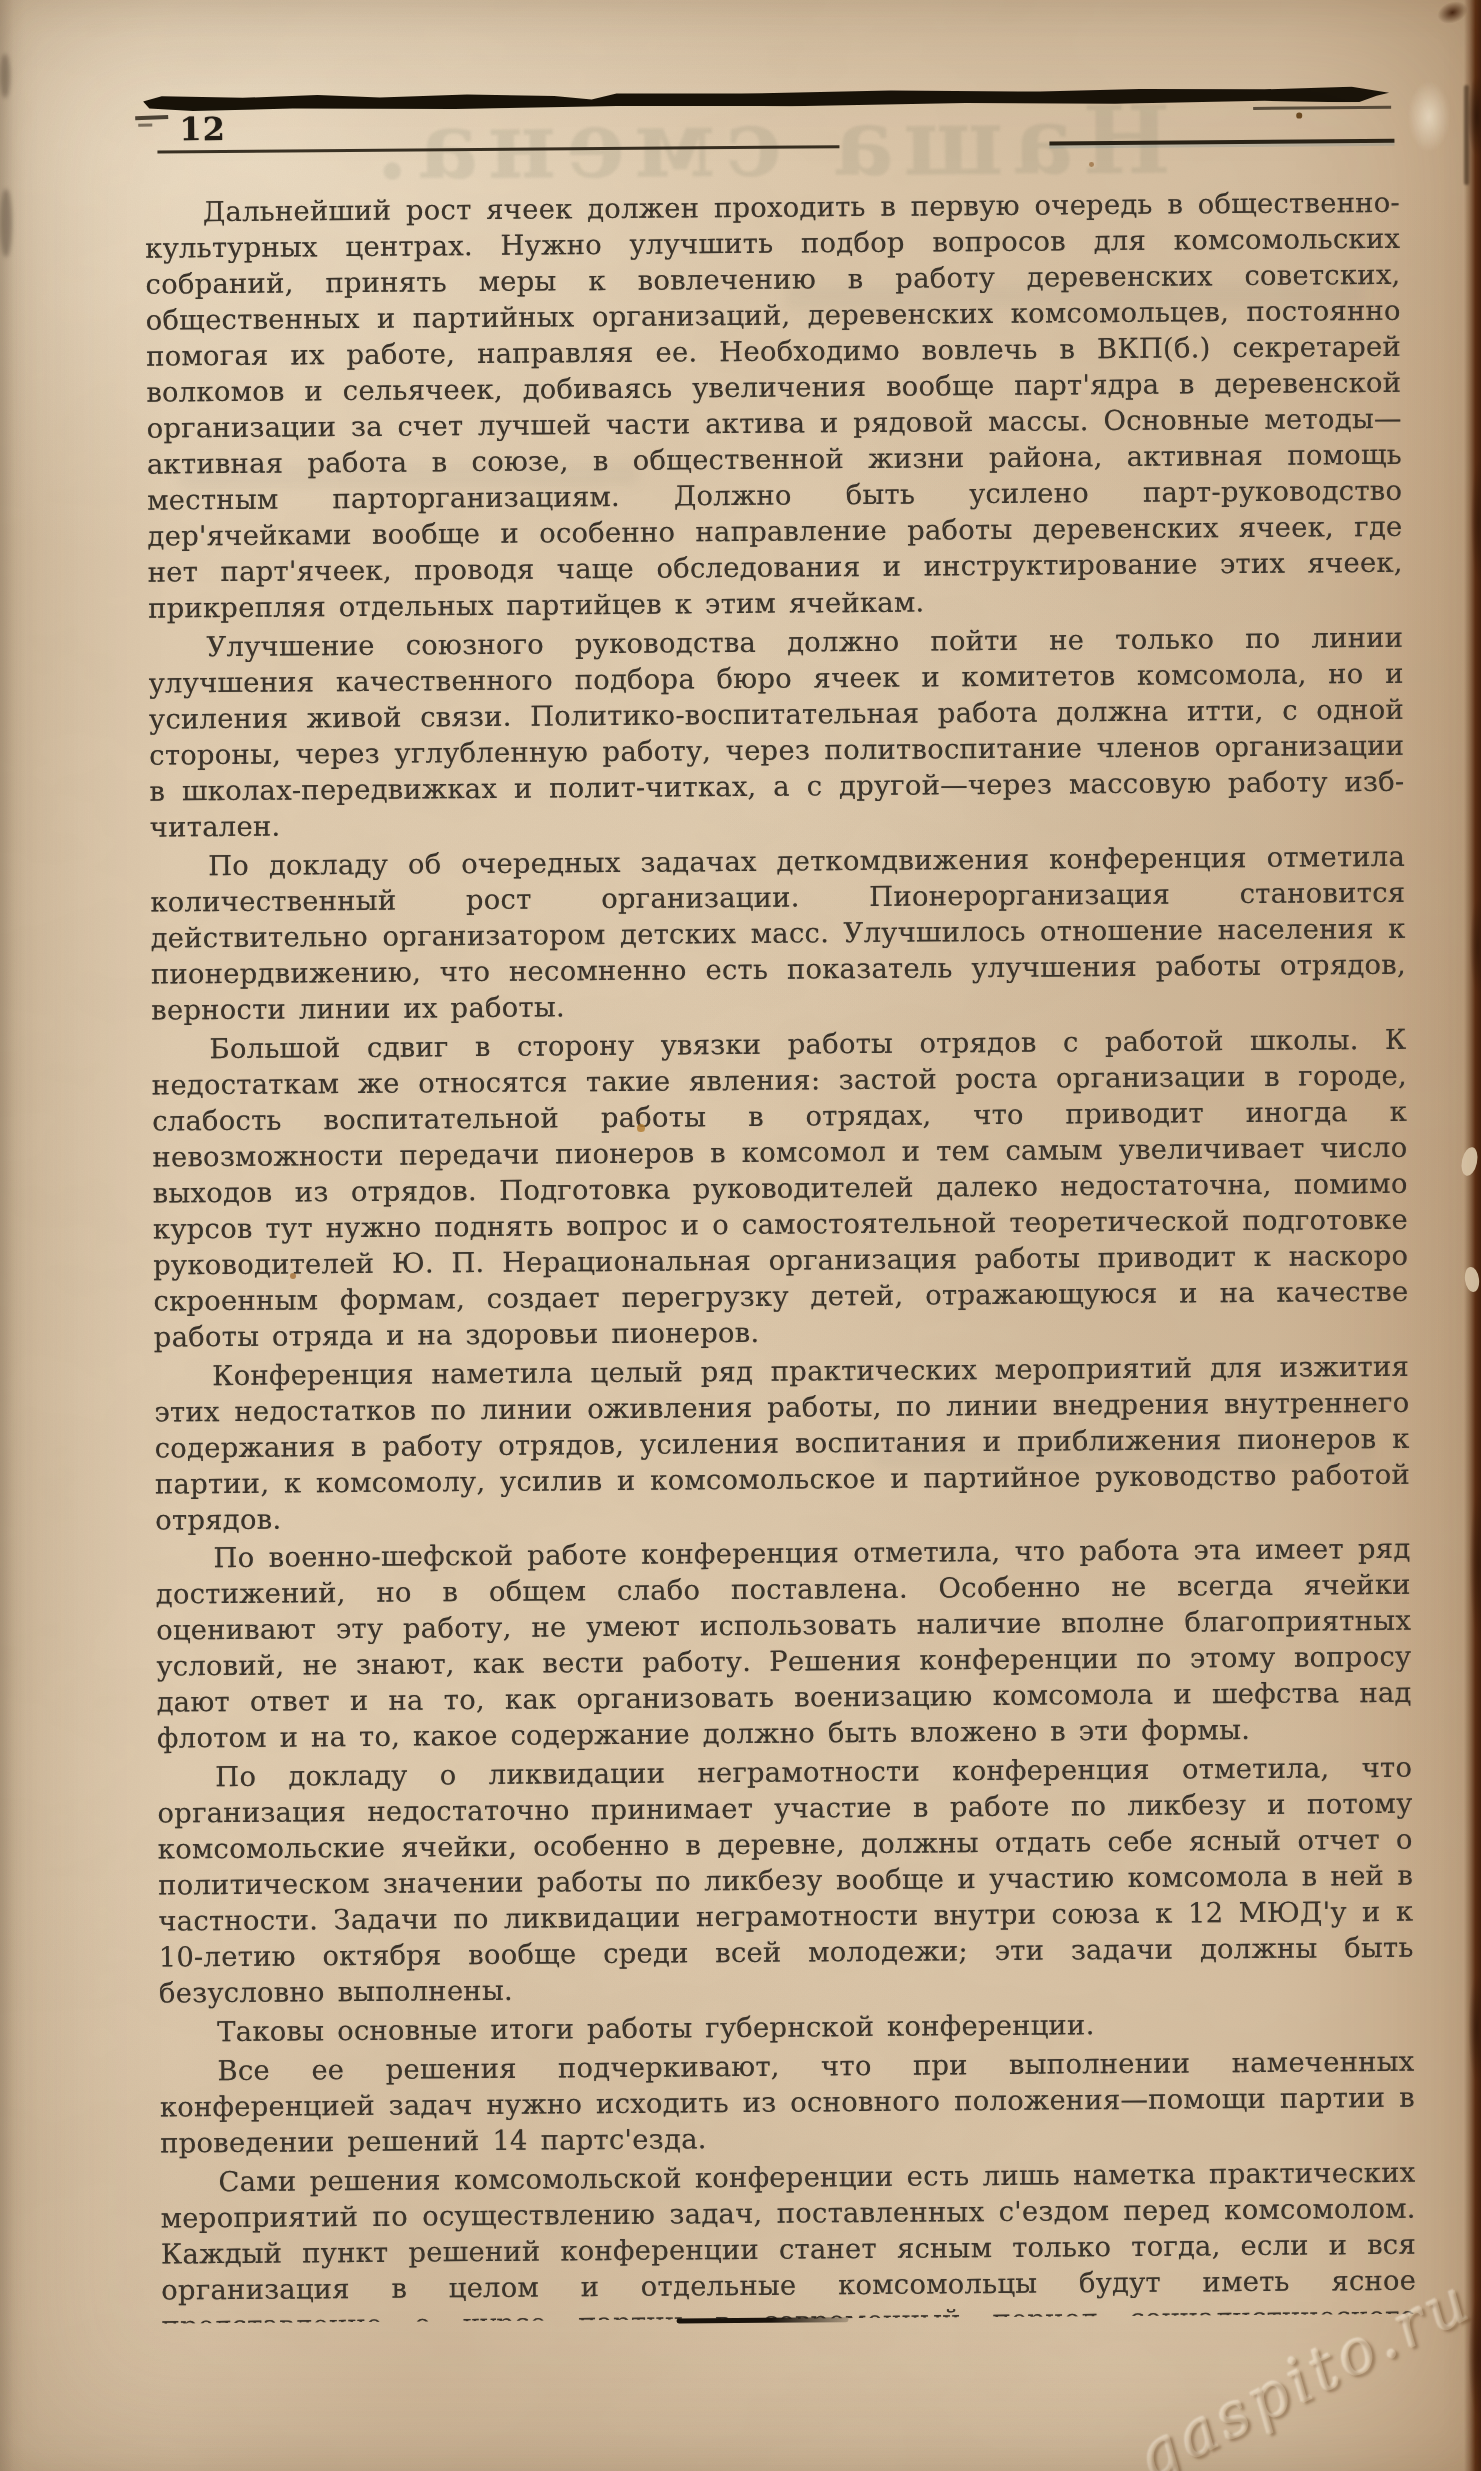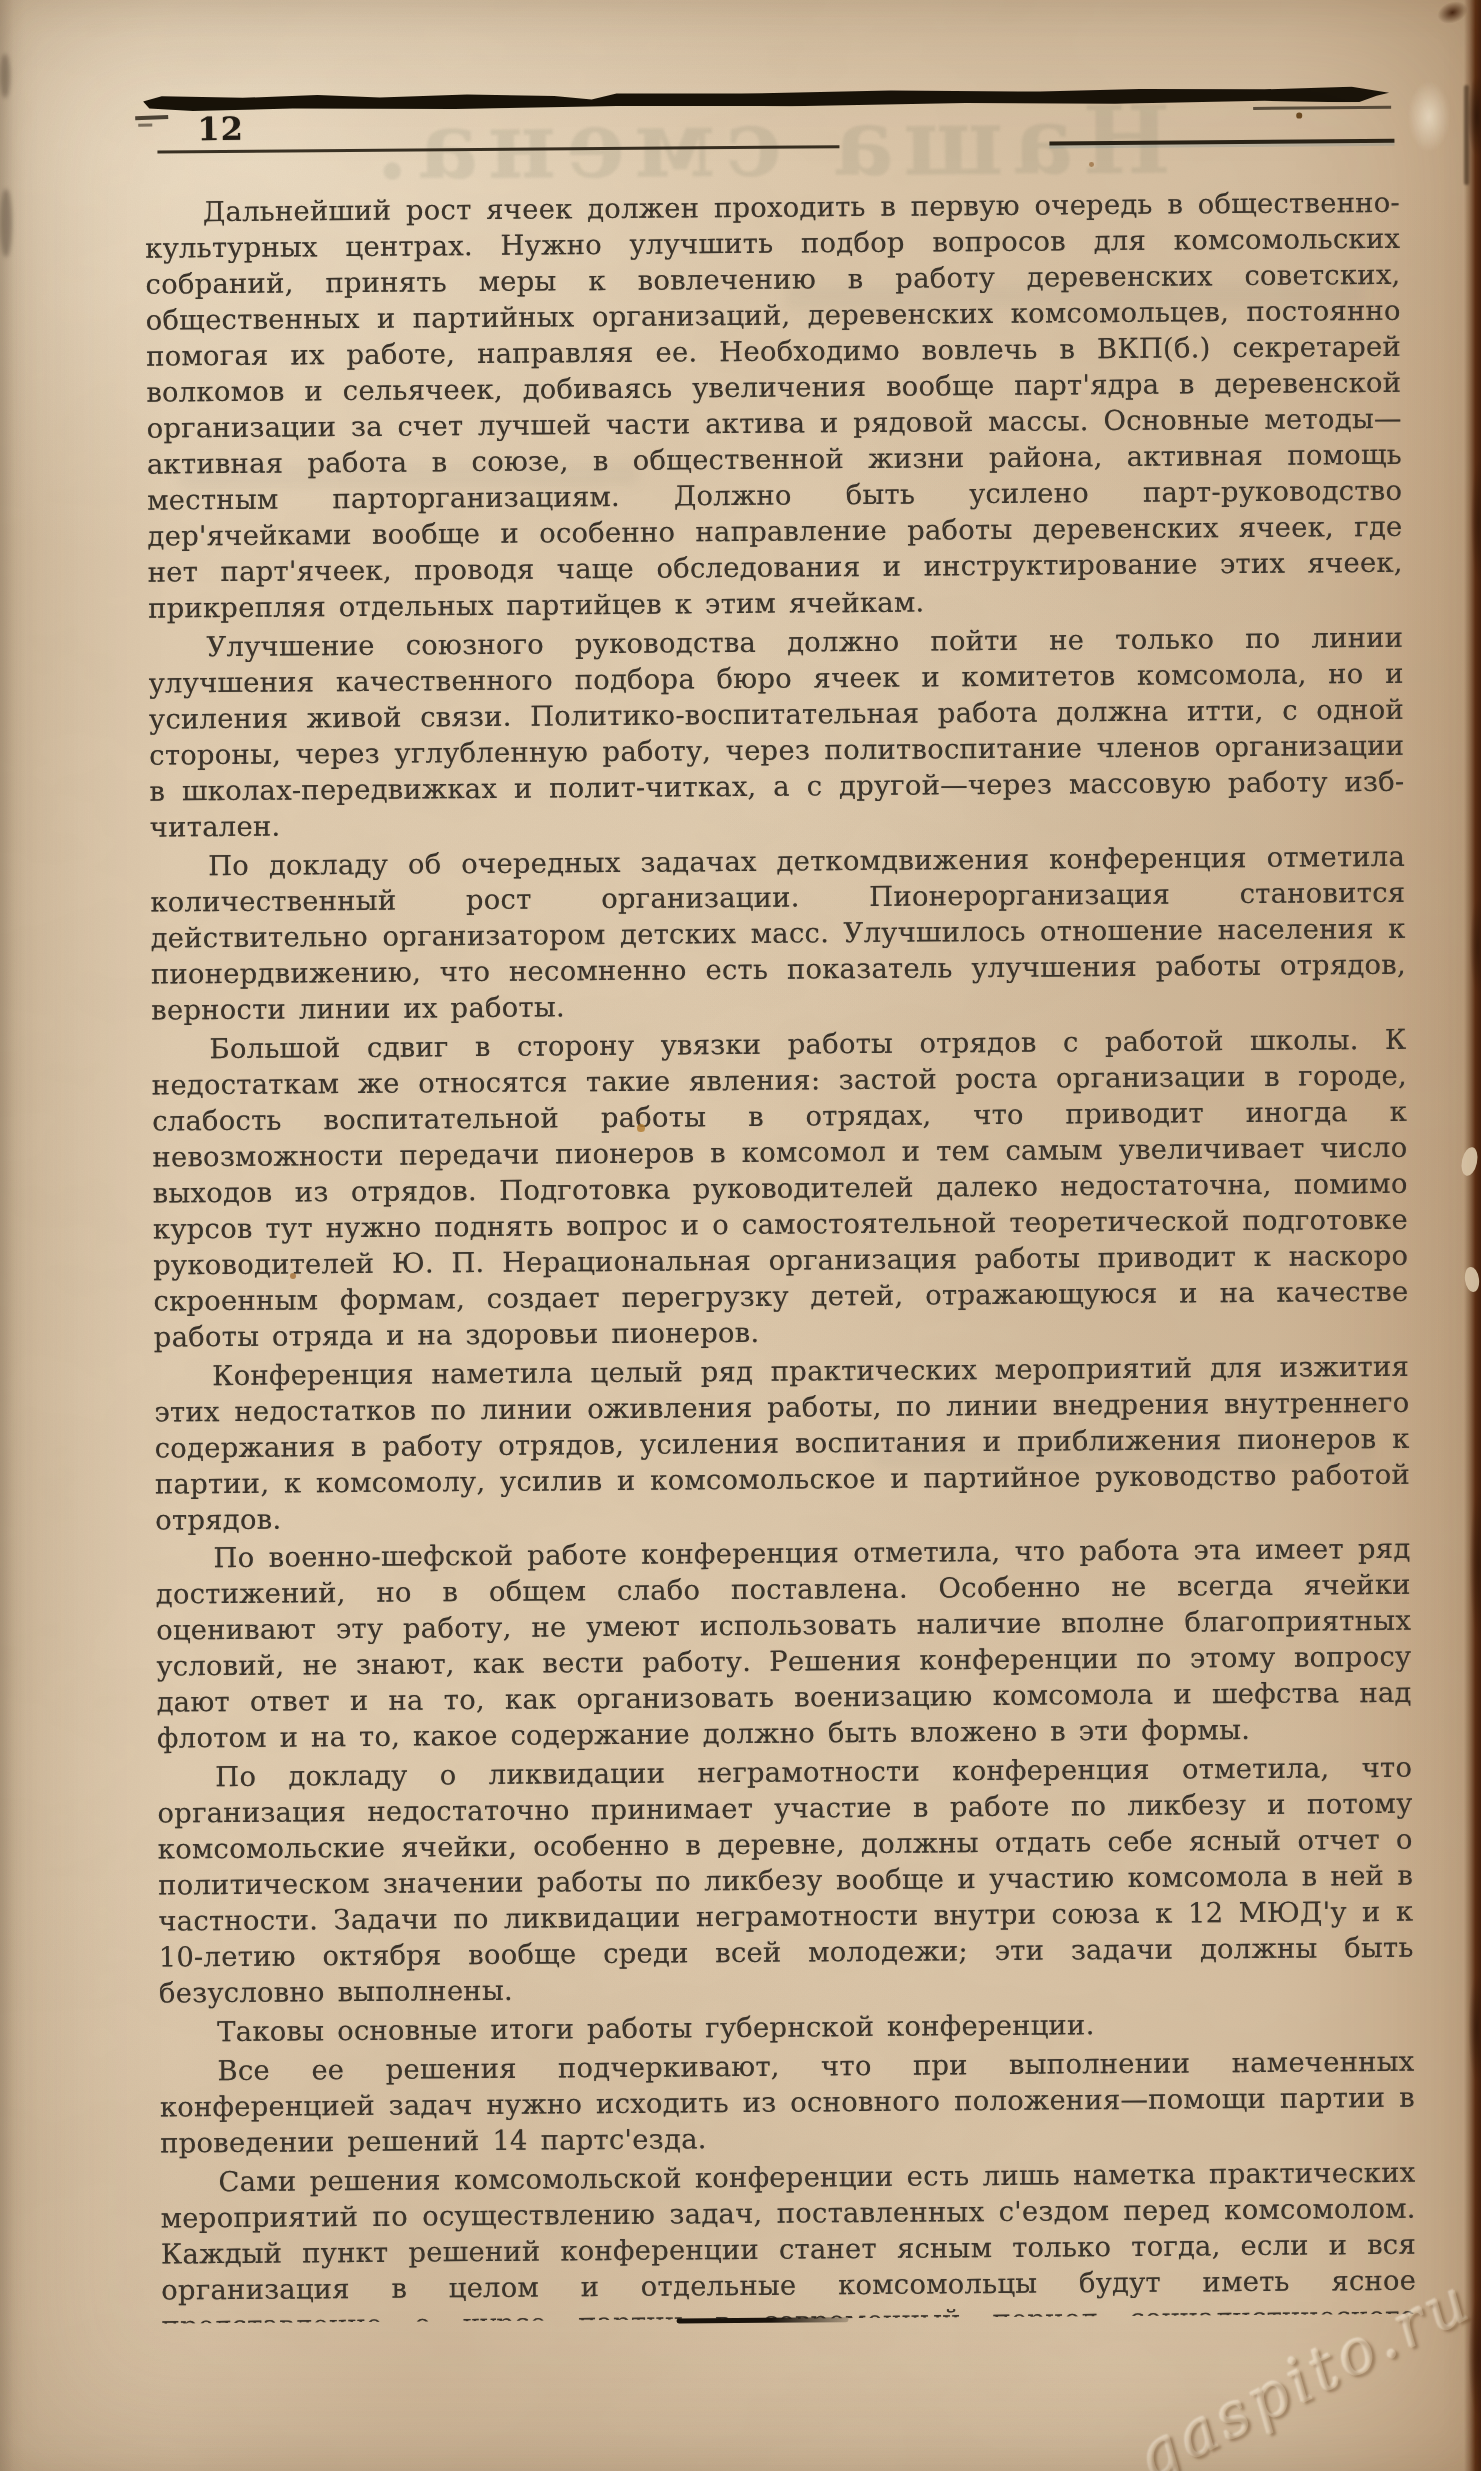--- a/index.html
+++ b/index.html
@@ -29,21 +29,21 @@
 
   .bar-thick{
     position:absolute;left:152px;top:91px;width:1246px;height:16.4px;background:#171209;
     clip-path:polygon(0 35%,1.5% 5%,8% 18%,14% 4%,19% 22%,26% 8%,33% 22%,36% 45%,38% 10%,
       48% 16%,60% 5%,72% 18%,80% 7%,90% 15%,97% 4%,100% 42%,99% 60%,97.5% 100%,90% 85%,
       78% 96%,66% 84%,52% 95%,38% 86%,25% 97%,12% 86%,4% 96%,0.5% 78%);
   }
   .dash-a{position:absolute;left:144px;top:111px;width:33px;height:3.9px;background:rgba(38,30,20,.8);transform:rotate(-2deg);}
   .dash-b{position:absolute;left:147px;top:119px;width:13.5px;height:2.9px;background:rgba(38,30,20,.55);}
   .page-number{
-    position:absolute;left:206px;top:106px;font-size:32px;font-weight:bold;color:#241f17;
+    position:absolute;left:188px;top:106px;font-size:32px;font-weight:bold;color:#241f17;
     letter-spacing:1px;text-shadow:0 0 1px rgba(36,31,23,.6);
   }
   .rule-left{position:absolute;left:166px;top:146px;width:682px;height:2.9px;background:#2a2317;opacity:.92;}
   .rule-right{position:absolute;left:1058px;top:144px;width:345px;height:3.9px;background:#2a2317;
     box-shadow:0 2.9px 0 rgba(95,135,155,.22);}
   .rule-right-upper{position:absolute;left:1262px;top:111px;width:138px;height:2.9px;background:rgba(42,35,23,.72);}
   .ink-speck{position:absolute;left:1305px;top:117px;width:5.8px;height:5.8px;border-radius:50%;background:#6b4a22;}
 
   .body-text{
     position:absolute;left:153px;top:189px;width:1255px;max-height:2130px;overflow:hidden;

